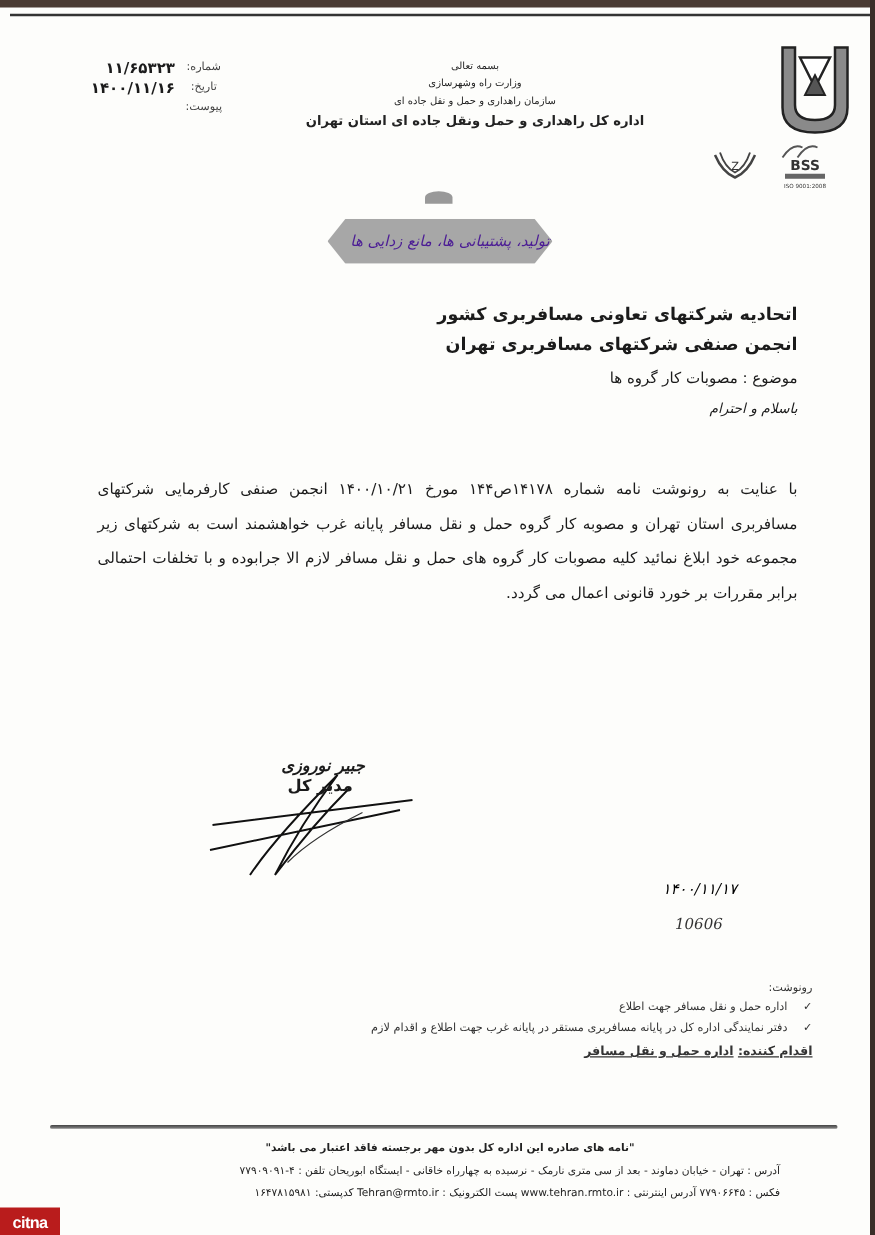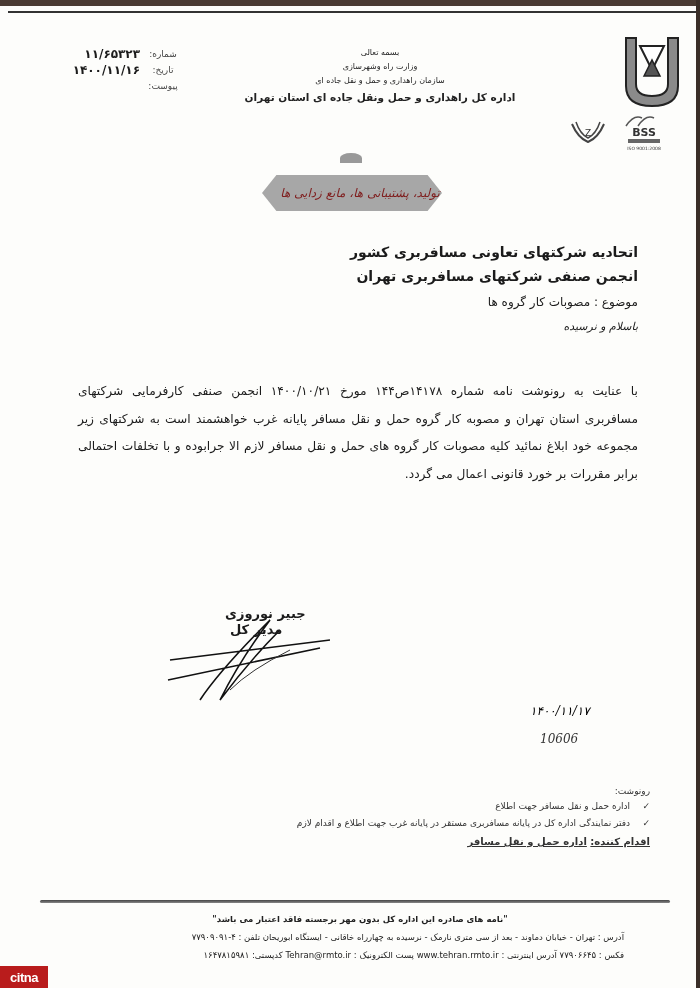--- a/index.html
+++ b/index.html
@@ -11,32 +11,32 @@
   .meta { position:absolute; left:60px; top:46px; width:120px; font-size:11px; direction:rtl; }
   .meta .row { display:flex; justify-content:flex-start; align-items:center; height:16px; }
   .meta .lbl { font-size:9px; color:#444; width:34px;text-align:center; }
   .meta .val { font-size:12px; font-weight:bold; margin-right:6px; }
   .heading { position:absolute; left:230px; top:46px; width:300px; text-align:center; direction:rtl; }
   .heading div { font-size:8px; line-height:14px; color:#222; }
   .heading .big { font-size:10.5px; font-weight:bold; margin-top:2px; }
   .emblem { position:absolute; left:340px; top:153px; width:22px; height:10px; border-radius:50% 50% 0 0; background:#999; }
   .banner { position:absolute; left:262px; top:175px; width:180px; height:36px; background:#a7a7a7;
     clip-path:polygon(8% 0,92% 0,100% 50%,92% 100%,8% 100%,0 50%); display:flex; align-items:center; justify-content:center; }
-  .banner span { font-family:"DejaVu Serif", serif; font-size:12px; font-style:italic; color:#7f1d1d; direction:rtl;margin-left:16px; }
+  .banner span { font-family:"DejaVu Serif", serif; font-size:12px; font-style:italic; color:#4c1d95; direction:rtl;margin-left:16px; }
   .logo-main { position:absolute; left:622px; top:36px; width:60px; height:72px; }
   .logo-iso { position:absolute; left:568px; top:116px; width:40px; height:30px; }
   .logo-bss { position:absolute; left:620px; top:112px; width:48px; height:40px; }
   .addressee { position:absolute; right:62px; top:240px; direction:rtl; text-align:right; }
   .addressee .l1 { font-size:14px; font-weight:bold; line-height:24px; }
   .subject { font-size:12px; line-height:20px; margin-top:4px; }
   .greet { font-family:"DejaVu Serif", serif; font-style:italic; font-size:11px; margin-top:8px; }
   .body-text { position:absolute; right:62px; top:378px; width:560px; direction:rtl; text-align:justify; font-size:12.2px; line-height:27.5px; }
   .body-text p { margin:0; }
   .signature { position:absolute; left:160px; top:600px; width:180px; height:110px; }
-  .sig-name { position:absolute; left:225px; top:606px; font-size:13px; font-weight:bold; direction:rtl; }
+  .sig-name { position:absolute; left:225px; top:606px; font-size:13px; font-weight:bold; direction:rtl;font-style:italic; }
   .sig-title { position:absolute; left:230px; top:622px; font-size:13px; font-weight:bold; direction:rtl; }
   .handwrite { position:absolute; left:530px; top:704px; font-family:"DejaVu Serif", serif; font-style:italic; font-size:12px; direction:rtl; color:#000000; }
   .handwrite2 { position:absolute; left:540px; top:732px; font-family:"DejaVu Serif", serif; font-style:italic; font-size:12px; direction:rtl; color:#333; }
   .cc { position:absolute; right:50px; top:786px; direction:rtl; text-align:right; font-size:9px; color:#333; }
   .cc .title { margin-bottom:2px; }
   .cc .item { display:flex; align-items:center; line-height:17px; }
   .cc .bullet { width:10px; margin-left:10px; font-size:9px; }
   .cc .action { font-weight:bold; font-size:10px; margin-top:4px; }
   .cc .action span.u { text-decoration:underline; }
   .rule-bottom { position:absolute; left:40px; top:900px; width:630px; height:3px; background:linear-gradient(#444,#888); border-radius:2px; }
@@ -93,21 +93,21 @@
   <path d="M6 14 Q14 2 22 6 M18 14 Q26 2 34 6" fill="none" stroke="#555" stroke-width="1.5"></path>
   <text x="24" y="24" font-size="11" text-anchor="middle" fill="#333" font-weight="bold" font-family="DejaVu Sans, sans-serif">BSS</text>
   <rect x="8" y="27" width="32" height="4" fill="#666"></rect>
   <text x="24" y="38" font-size="4.5" text-anchor="middle" fill="#333" font-family="DejaVu Sans, sans-serif">ISO 9001:2008</text>
 </svg>
 
 <div class="addressee">
   <div class="l1">اتحادیه شرکتهای تعاونی مسافربری کشور</div>
   <div class="l1">انجمن صنفی شرکتهای مسافربری تهران</div>
   <div class="subject">موضوع : مصوبات کار گروه ها</div>
-  <div class="greet">باسلام و نرسیده</div>
+  <div class="greet">باسلام و احترام</div>
 </div>
 
 <div class="body-text">
   <p>با عنایت به رونوشت نامه شماره ۱۴۱۷۸ص۱۴۴ مورخ ۱۴۰۰/۱۰/۲۱ انجمن صنفی کارفرمایی شرکتهای مسافربری استان تهران و مصوبه کار گروه حمل و نقل مسافر پایانه غرب خواهشمند است به شرکتهای زیر مجموعه خود ابلاغ نمائید کلیه مصوبات کار گروه های حمل و نقل مسافر لازم الا جرابوده و با تخلفات احتمالی برابر مقررات بر خورد قانونی اعمال می گردد.</p>
 </div>
 
 <svg class="signature" viewBox="0 0 180 110">
   <path d="M10 60 L170 40 M8 80 L160 48 M40 100 Q60 70 110 20 Q80 60 60 100 Q90 60 120 30" fill="none" stroke="#111" stroke-width="1.6"></path>
   <path d="M70 90 Q90 70 130 50" fill="none" stroke="#333" stroke-width="1"></path>
 </svg>

